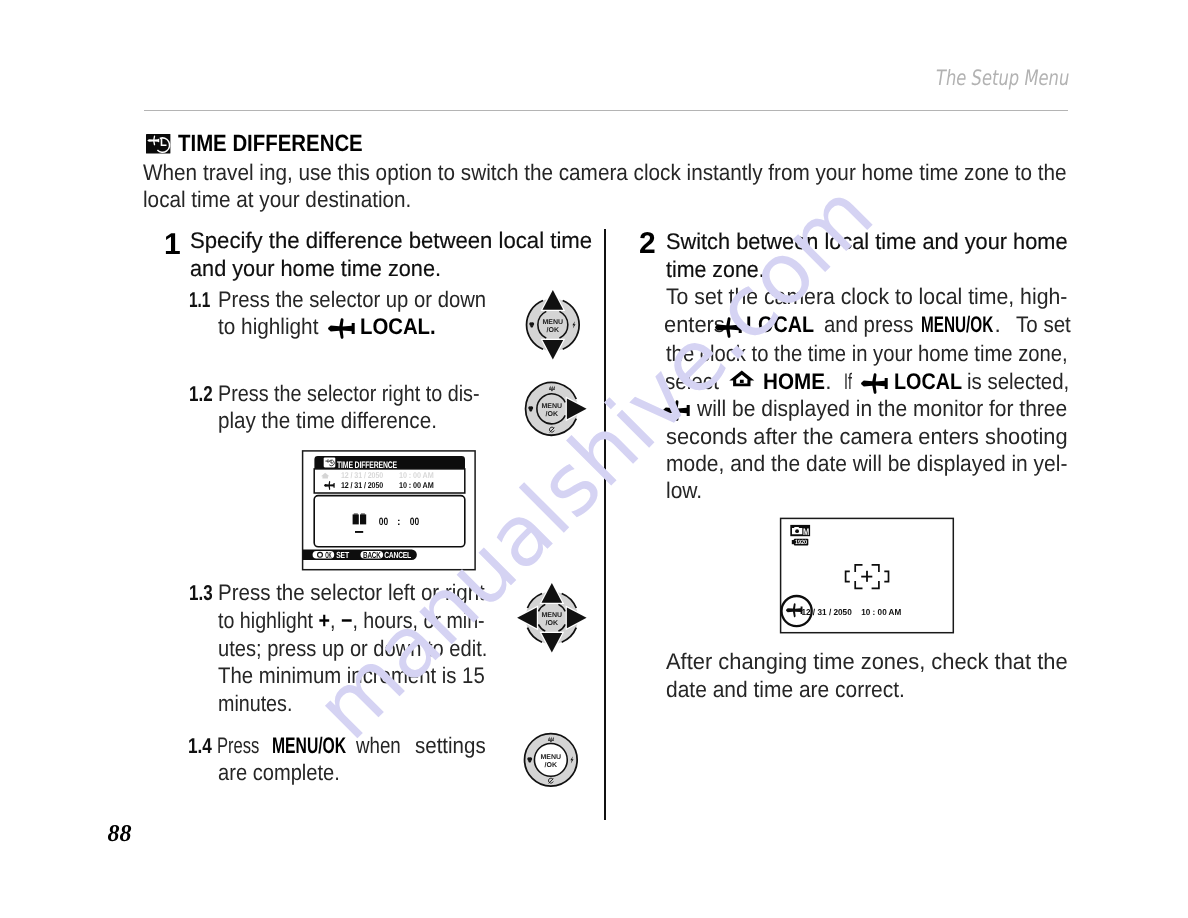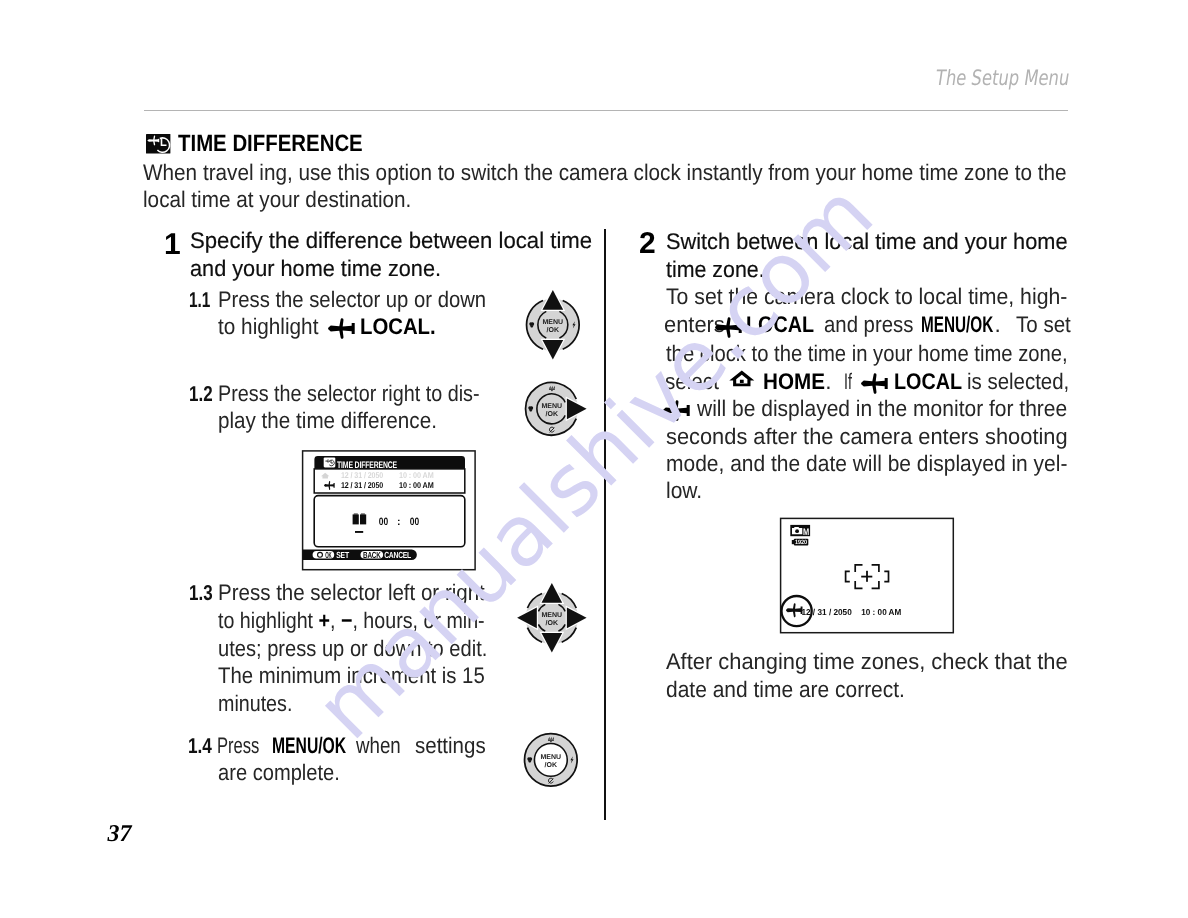--- a/index.html
+++ b/index.html
@@ -374,18 +374,18 @@
           <rect x="-3.6" y="1.2" width="7.4" height="1.3"></rect>
       <path d="M-1.0 2.8 L1.2 2.8 L0.4 4.4 L-0.2 4.4 Z"></path>
         </g>
         <circle cx="50" cy="50" r="20.6" fill="#fff"></circle>
         <circle cx="50" cy="50" r="20.6" fill="none" stroke="#111" stroke-width="2"></circle>
         <text class="sel-center-txt" x="50" y="49" text-anchor="middle" font-size="8.8">MENU</text>
         <text class="sel-center-txt" x="50" y="59" text-anchor="middle" font-size="8.8">/OK</text>
       </svg>
     </div>
 
-  <div class="pagenum">37</div>
+  <div class="pagenum">88</div>
 
   <div class="wm">
     <div class="wm-text">manualshive.com</div>
   </div>
 </div>
 
 </body></html>

